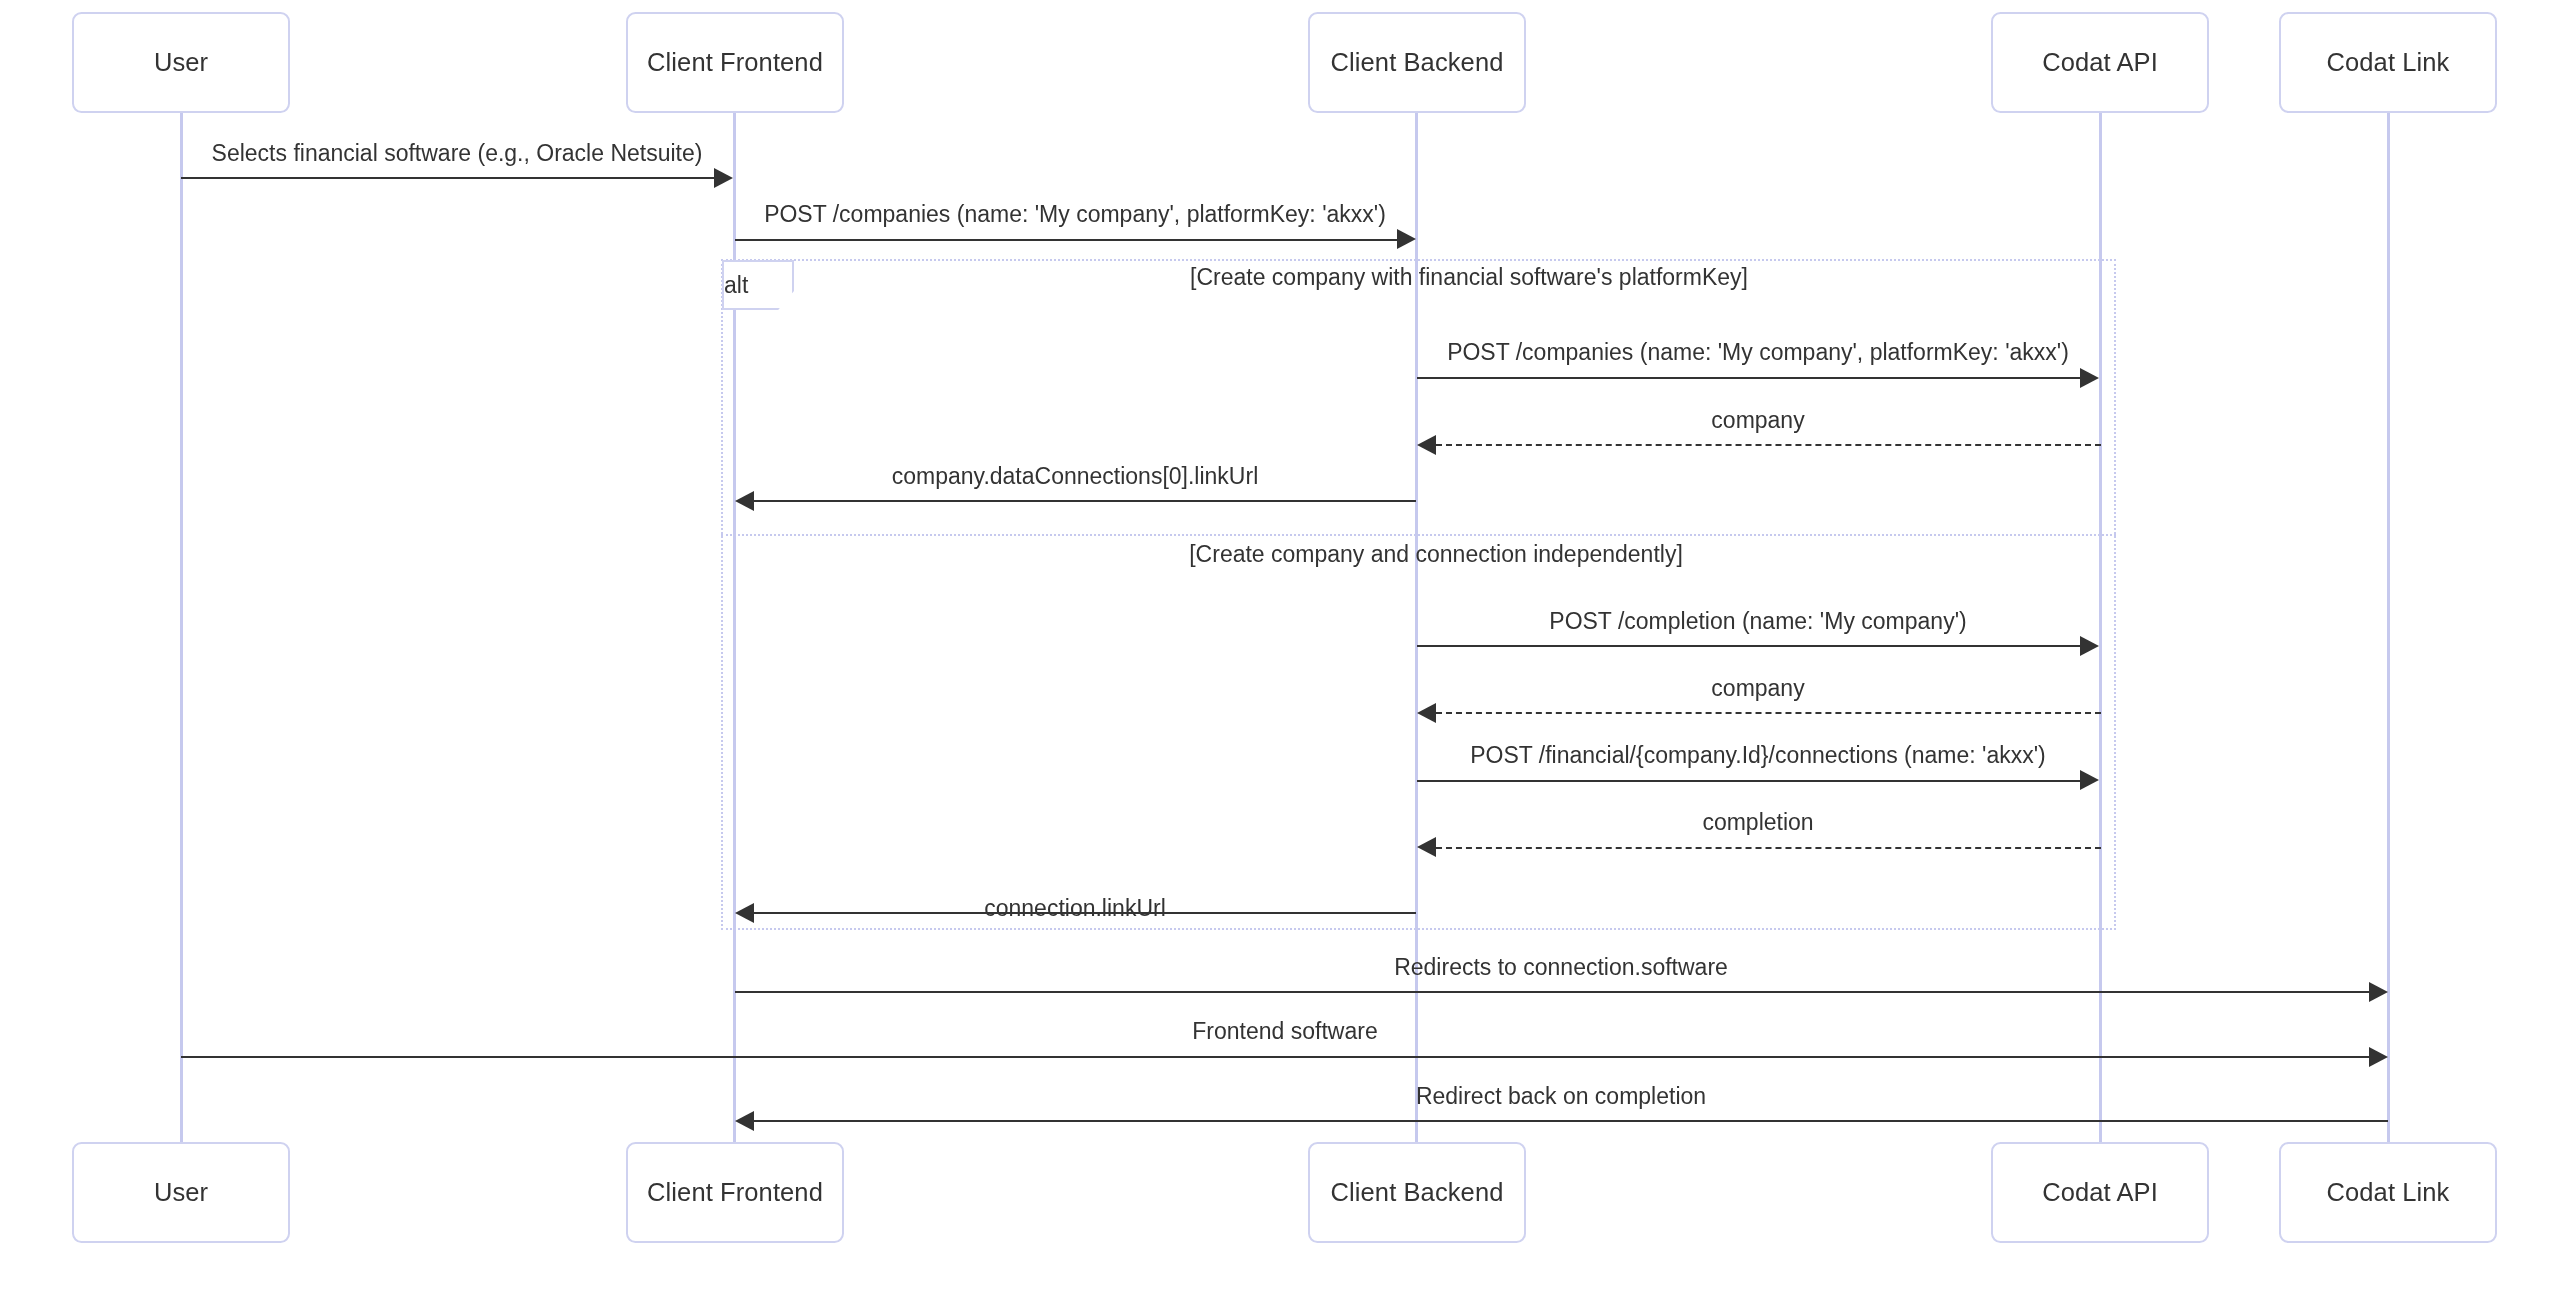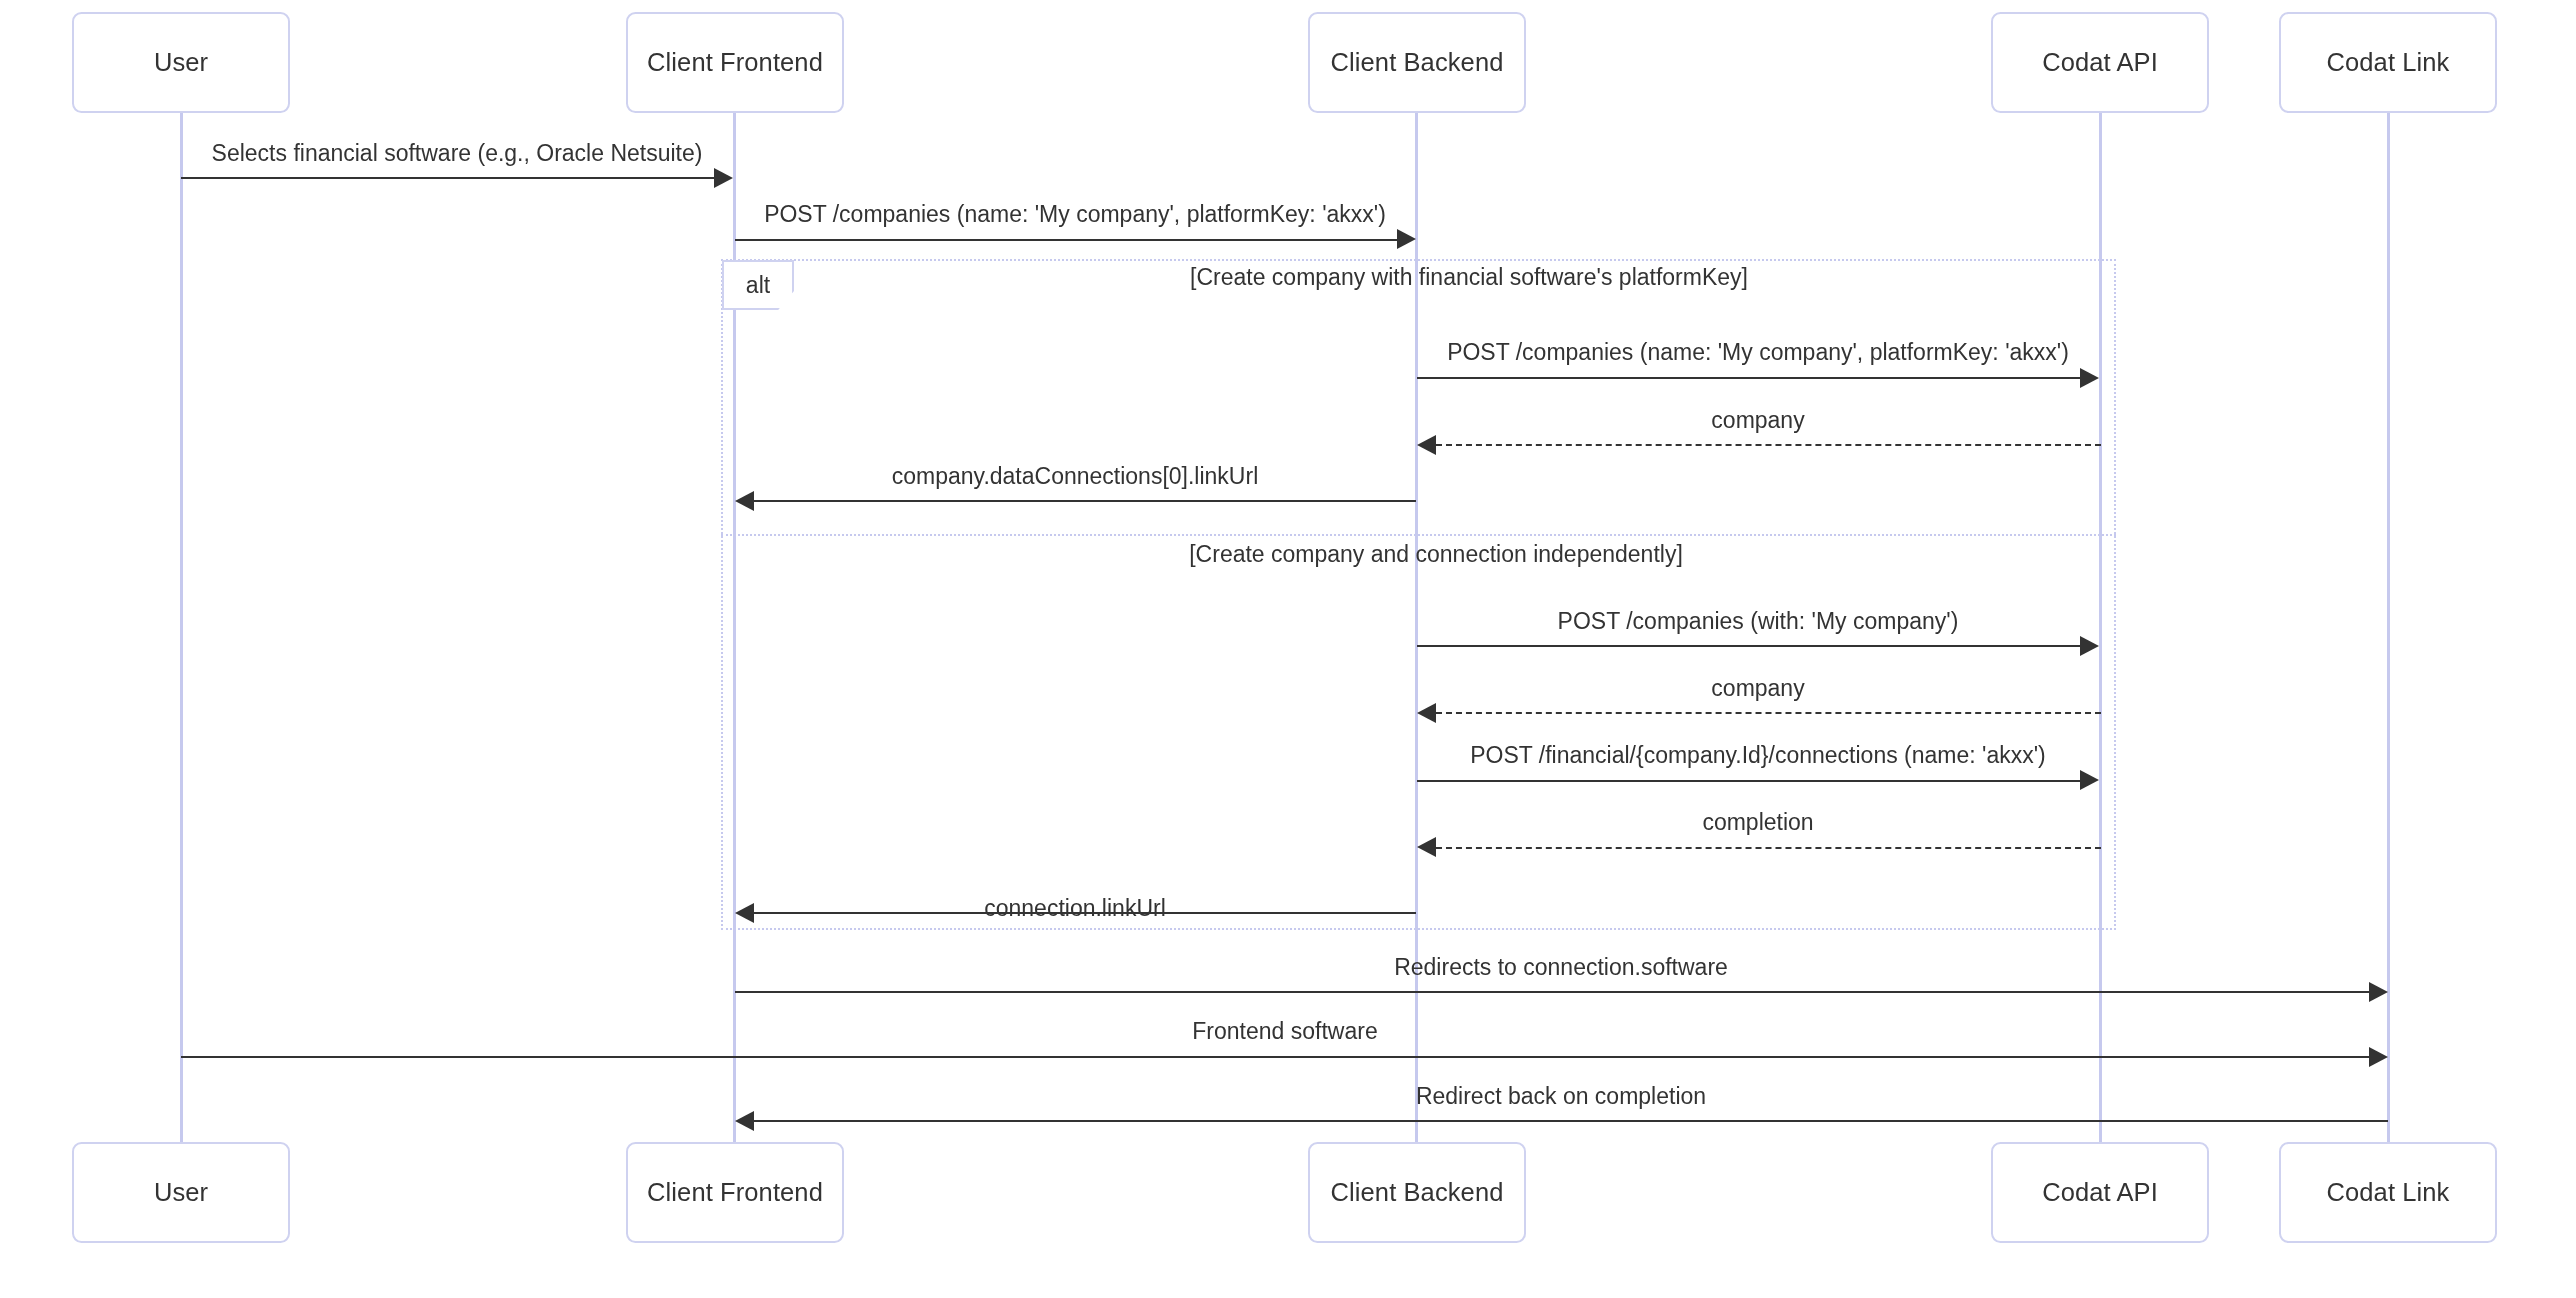--- a/index.html
+++ b/index.html
@@ -36,21 +36,21 @@
     height:0;
     border-top:2.7px dotted #c6c9ee;
   }
   .alt-tag{
     position:absolute;
     box-sizing:border-box;
     background:#ffffff;
     border:2px solid #cfd2f0;
     color:#333333;
     font-size:23px;
-    display:flex;align-items:center;justify-content:center;
+    display:flex;align-items:center;
     clip-path:polygon(0 0, 100% 0, 100% 62%, 78% 100%, 0 100%);
   }
   .alt-cond{
     position:absolute;
     color:#333333;
     font-size:23px;
     white-space:nowrap;
     text-align:left;
     transform:translateX(-50%);
   }
@@ -148,21 +148,21 @@
   <div class="msg-line dashed" style="left:1436px;top:444px;width:665px;"></div>
   <div class="arrow-head left" style="left:1417px;top:435px;"></div>
 
   <div class="msg-label" style="left:1075px;top:463px;">
     <span>company.dataConnections[0].linkUrl</span>
   </div>
   <div class="msg-line" style="left:753px;top:500px;width:663px;"></div>
   <div class="arrow-head left" style="left:735px;top:491px;"></div>
 
   <div class="msg-label" style="left:1758px;top:608px;">
-    <span>POST /companies (with: 'My company')</span>
+    <span>POST /completion (name: 'My company')</span>
   </div>
   <div class="msg-line" style="left:1417px;top:645px;width:663px;"></div>
   <div class="arrow-head right" style="left:2080px;top:636px;"></div>
 
   <div class="msg-label" style="left:1758px;top:675px;">
     <span>company</span>
   </div>
   <div class="msg-line dashed" style="left:1436px;top:712px;width:665px;"></div>
   <div class="arrow-head left" style="left:1417px;top:703px;"></div>
 

